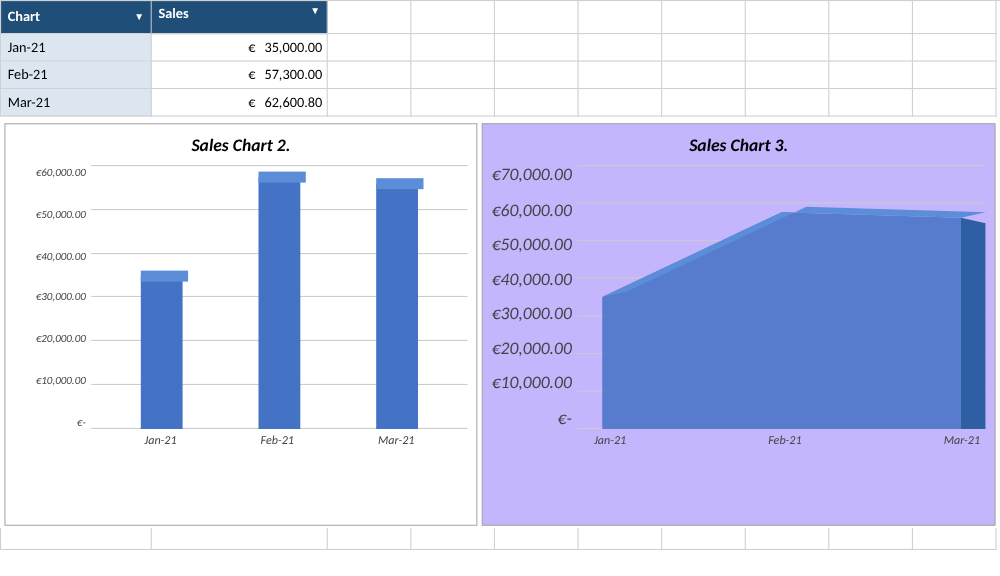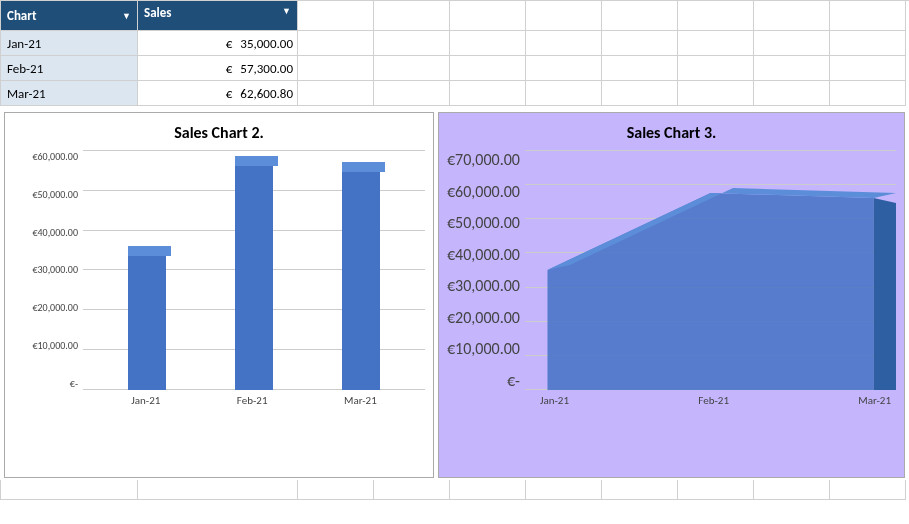--- a/index.html
+++ b/index.html
@@ -162,21 +162,21 @@
     <div class="cell-empty"></div>
     <div class="cell-empty"></div>
     <div class="cell-empty"></div>
     <div class="cell-empty"></div>
     <div class="cell-empty"></div>
     <div class="cell-empty"></div>
     <div class="cell-empty"></div>
   </div>
 </div>
 
-<div style="display:flex; flex-direction:row; margin-top: 4px; height: 370px; padding: 0 2px;">
+<div style="display:flex; flex-direction:row; margin-top: 4px; height: 370px; padding: 0 2px; font-style: italic;">
 
   <div style="border: 1px solid #aaa; background:#fff; margin: 2px; padding: 10px 8px 8px 8px; display:flex; flex-direction:column; align-items:center; width: 430px; min-width:0;">
     <div class="chart-title">Sales Chart 2.</div>
     <div style="display:flex; flex-direction:row; width:100%; flex:1;">
 
       <div style="display:flex; flex-direction:column; justify-content:space-between; align-items:flex-end; padding-right:5px; font-size:10px; color:#444; min-width:70px; height:240px; padding-bottom:0;">
         <span>€60,000.00</span>
         <span>€50,000.00</span>
         <span>€40,000.00</span>
         <span>€30,000.00</span>

